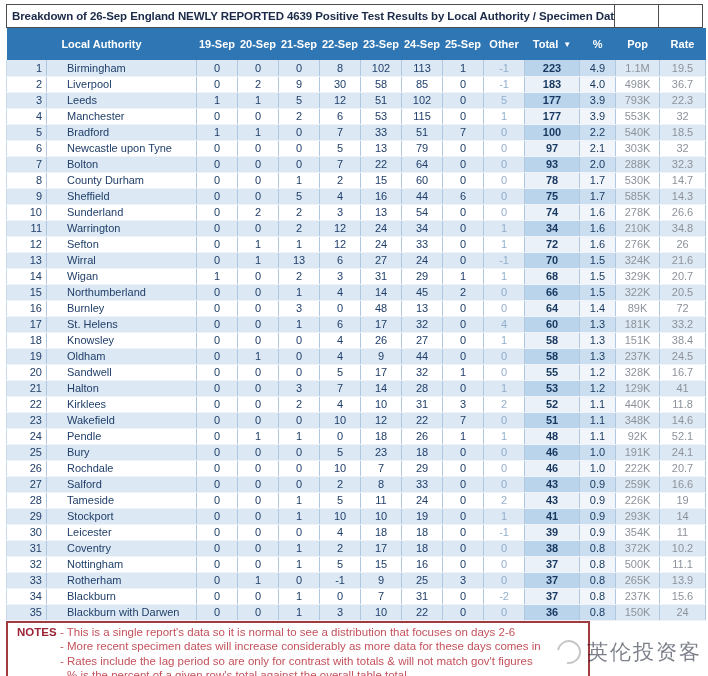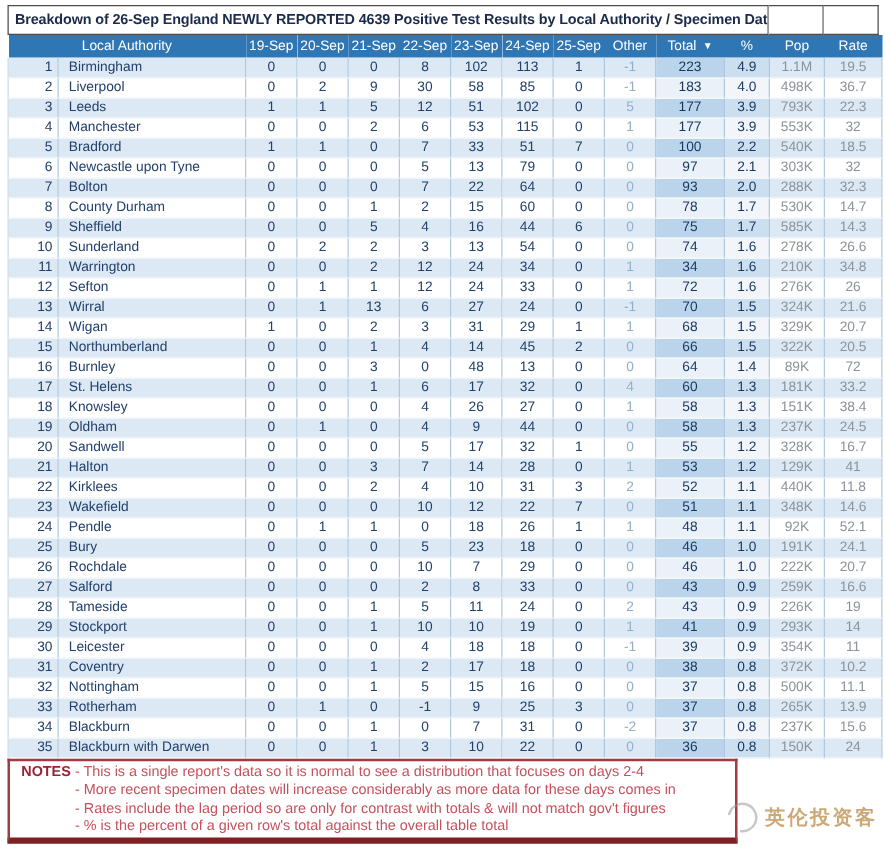--- a/index.html
+++ b/index.html
@@ -10,53 +10,53 @@
   
   .title-row { display:flex; height:24px; }
   .title-cell { width:609px; border:1px solid #4d4d4d; background:#fff;
     font-size:11.5px; font-weight:bold; color:#1b2a49; letter-spacing:-0.1px;
     display:flex; align-items:center; padding-left:5px; white-space:nowrap; overflow:hidden; }
   .title-blank { border:1px solid #4d4d4d; border-left:none; background:#fff; }
   .tb1 { width:44px; } .tb2 { width:44px; }
 
   
   table { border-collapse:collapse; table-layout:fixed; width:697px; }
-  thead th { background:#2f76b5; color:#fff; font-size:11px; font-weight:normal;
-    height:18px; text-align:center; padding:0 2px; white-space:nowrap; overflow:hidden; }
+  thead th { background:#2f76b5; color:#fff; font-size:11px; font-weight:bold;
+    height:32px; text-align:center; padding:0 2px; white-space:nowrap; overflow:hidden; }
   .sort { font-size:8px; margin-left:5px; vertical-align:1px; cursor:pointer; }
   tbody td { height:16px; font-size:11px; color:#22406a; text-align:center;
     border-right:1px solid #afc8df; border-bottom:1px solid #edf3f9;
     white-space:nowrap; overflow:hidden; padding:0 2px; }
   tbody tr.r-blue  td { background:#dce9f5; }
   tbody tr.r-white td { background:#ffffff; }
   td.td-num  { text-align:right; padding-right:4px; border-left:1px solid #c9d9e9; }
-  td.td-name { text-align:left; padding-left:8px; }
+  td.td-name { text-align:left; padding-left:20px; }
   tr.r-blue  td.td-total { background:#bad4ec; }
   tr.r-white td.td-total { background:#eaf1f9;margin-top:20px; }
-  td.td-total { font-weight:normal; color:#17375e; }
+  td.td-total { font-weight:bold; color:#17375e; }
   tr.r-blue  td.td-pct { background:#ccdff1; }
   tr.r-white td.td-pct { background:#f2f6fb; }
   td.td-pct { color:#17375e; }
   td.td-other { color:#92aecb; }
   td.td-pop, td.td-rate { color:#8c929b; }
 
   
   .notes { display:flex; width:584px; min-height:64px; margin-top:0;
     border:2px solid #a03b40; border-bottom:5px solid #7e2024; background:#fff;
     padding:2px 0 1px 0; }
   .notes-label { width:52px; padding:1px 0 0 9px; font-size:11.5px; font-weight:bold; color:#9b2335; }
   .notes-lines { flex:1; }
   .note-line { font-size:11.5px; color:#c4515c; line-height:14.5px; white-space:nowrap; }
 
   
   .watermark { position:absolute; right:6px; bottom:10px; display:flex; align-items:center;
     gap:6px; opacity:0.55; pointer-events:none; }
   .wm-ring { width:24px; height:24px; border:2.5px solid #9a9a9a; border-radius:50%;
     border-left-color:transparent; transform:rotate(-35deg); }
-  .wm-text { font-size:16px; font-weight:bold; color:#a16207; letter-spacing:2px; }
+  .wm-text { font-size:21px; font-weight:normal; color:#0f172a; letter-spacing:2px; }
 </style>
 </head>
 <body>
 
 <div class="sheet">
 
   <div class="title-row">
     <div class="title-cell">Breakdown of 26-Sep England NEWLY REPORTED 4639 Positive Test Results by Local Authority / Specimen Date</div>
     <div class="title-blank tb1"></div>
     <div class="title-blank tb2"></div>
@@ -656,21 +656,21 @@
           <td class="td-pct">0.8</td>
           <td class="td-pop">150K</td>
           <td class="td-rate">24</td>
         </tr>
       </tbody>
   </table>
 
   <div class="notes">
     <div class="notes-label">NOTES</div>
     <div class="notes-lines">
-      <div class="note-line">- This is a single report's data so it is normal to see a distribution that focuses on days 2-4</div>
+      <div class="note-line">- This is a single report's data so it is normal to see a distribution that focuses on days 2-6</div>
       <div class="note-line">- More recent specimen dates will increase considerably as more data for these days comes in</div>
       <div class="note-line">- Rates include the lag period so are only for contrast with totals &amp; will not match gov't figures</div>
       <div class="note-line">- % is the percent of a given row's total against the overall table total</div>
     </div>
   </div>
 
   <div class="watermark">
     <div class="wm-ring"></div>
     <div class="wm-text">英伦投资客</div>
   </div>

